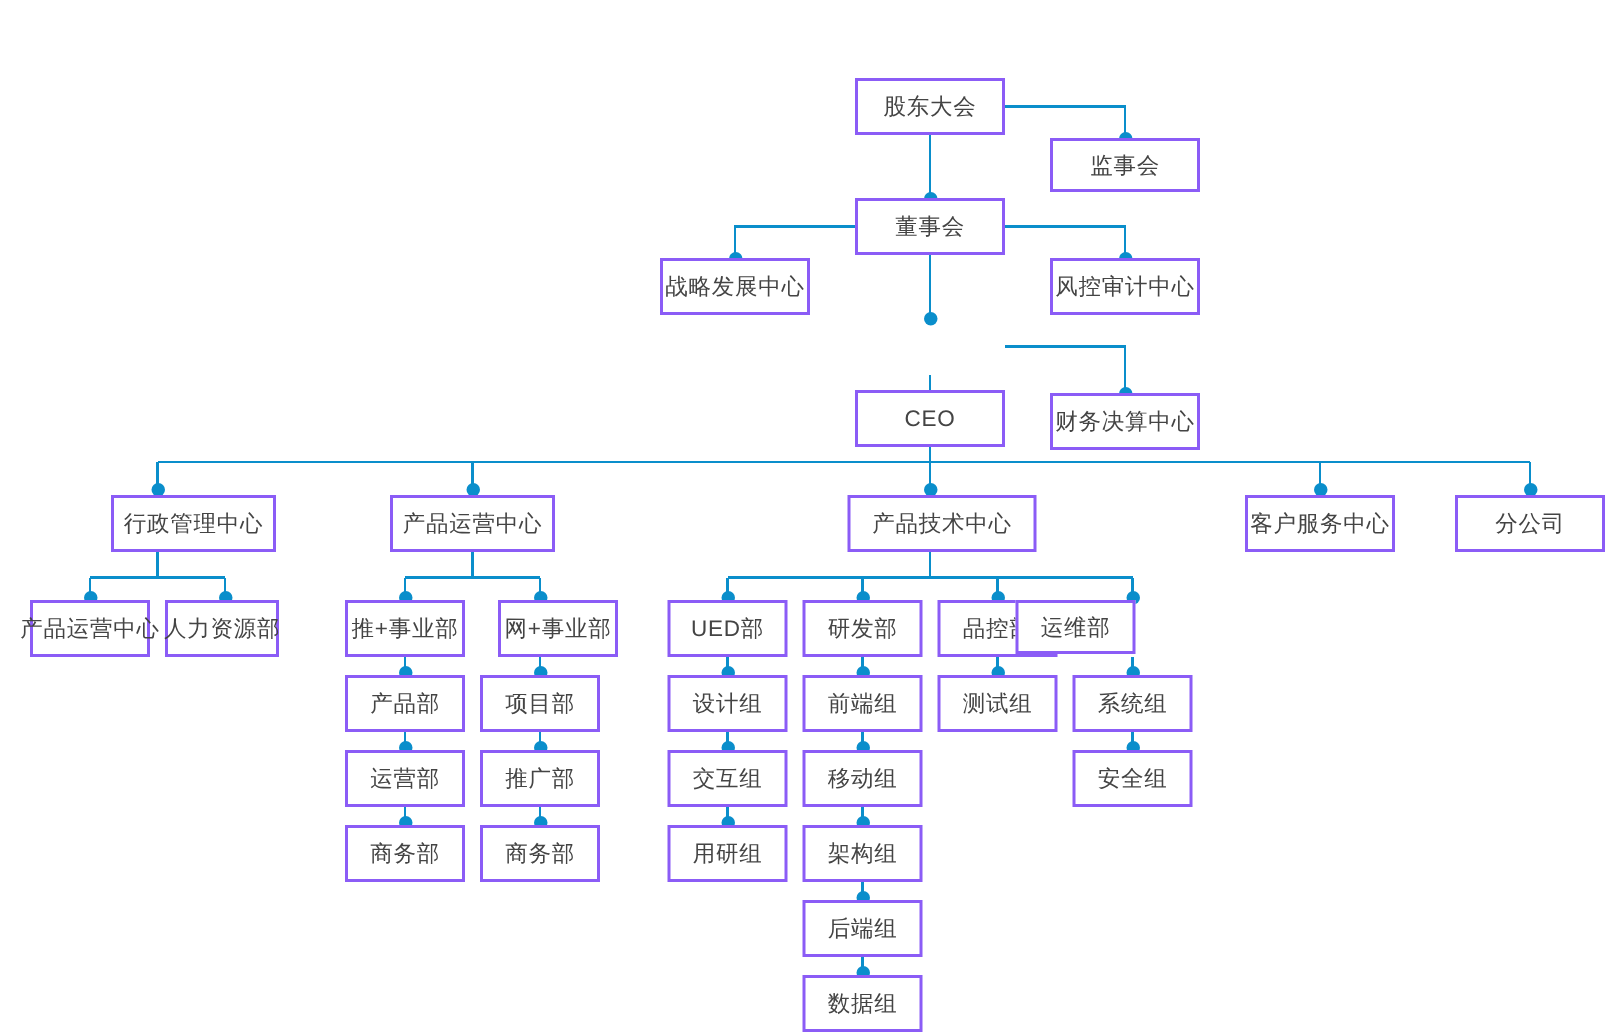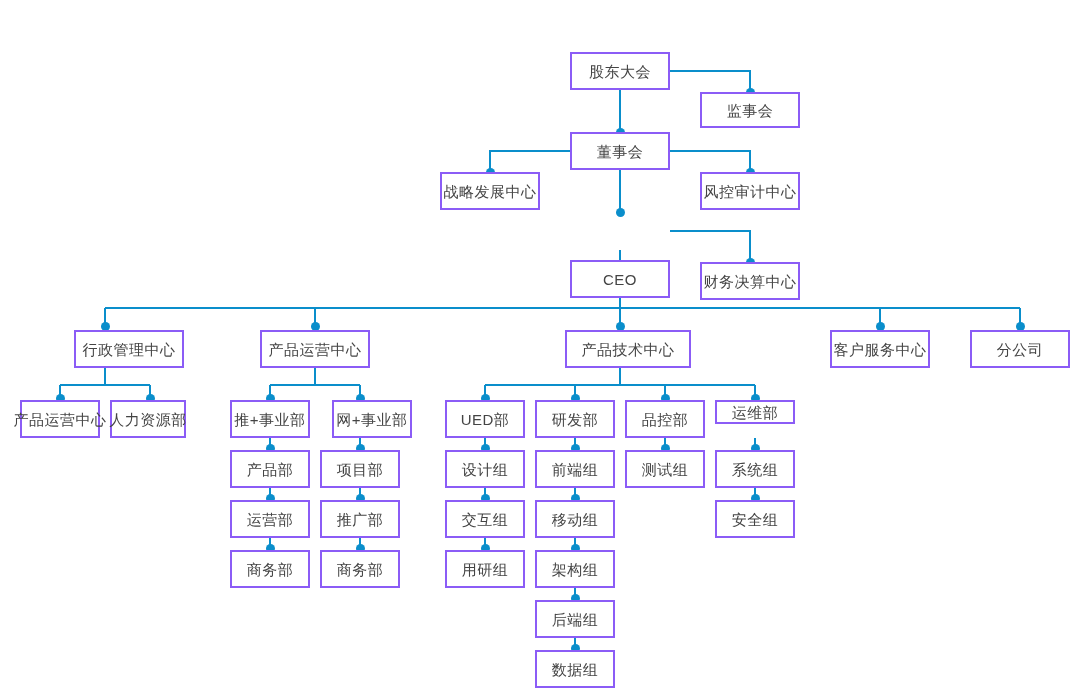--- a/index.html
+++ b/index.html
@@ -137,21 +137,21 @@
       <div class="node" style="left: 320px; top: 400px; width: 80px; height: 38px; margin-left: 12px;">网+事业部</div>
       <div class="node" style="left: 230px; top: 450px; width: 80px; height: 38px;">产品部</div>
       <div class="node" style="left: 320px; top: 450px; width: 80px; height: 38px;">项目部</div>
       <div class="node" style="left: 230px; top: 500px; width: 80px; height: 38px;">运营部</div>
       <div class="node" style="left: 320px; top: 500px; width: 80px; height: 38px;">推广部</div>
       <div class="node" style="left: 230px; top: 550px; width: 80px; height: 38px;">商务部</div>
       <div class="node" style="left: 320px; top: 550px; width: 80px; height: 38px;">商务部</div>
       <div class="node" style="left: 445px; top: 400px; width: 80px; height: 38px;">UED部</div>
       <div class="node" style="left: 535px; top: 400px; width: 80px; height: 38px;">研发部</div>
       <div class="node" style="left: 625px; top: 400px; width: 80px; height: 38px;">品控部</div>
-      <div class="node" style="left: 715px; top: 400px; width: 80px; height: 24px;">运维部</div>
+      <div class="node" style="left: 677px; top: 400px; width: 80px; height: 36px;">运维部</div>
       <div class="node" style="left: 445px; top: 450px; width: 80px; height: 38px;">设计组</div>
       <div class="node" style="left: 535px; top: 450px; width: 80px; height: 38px;">前端组</div>
       <div class="node" style="left: 625px; top: 450px; width: 80px; height: 38px;">测试组</div>
       <div class="node" style="left: 715px; top: 450px; width: 80px; height: 38px;">系统组</div>
       <div class="node" style="left: 445px; top: 500px; width: 80px; height: 38px;">交互组</div>
       <div class="node" style="left: 535px; top: 500px; width: 80px; height: 38px;">移动组</div>
       <div class="node" style="left: 715px; top: 500px; width: 80px; height: 38px;">安全组</div>
       <div class="node" style="left: 445px; top: 550px; width: 80px; height: 38px;">用研组</div>
       <div class="node" style="left: 535px; top: 550px; width: 80px; height: 38px;">架构组</div>
       <div class="node" style="left: 535px; top: 600px; width: 80px; height: 38px;">后端组</div>

